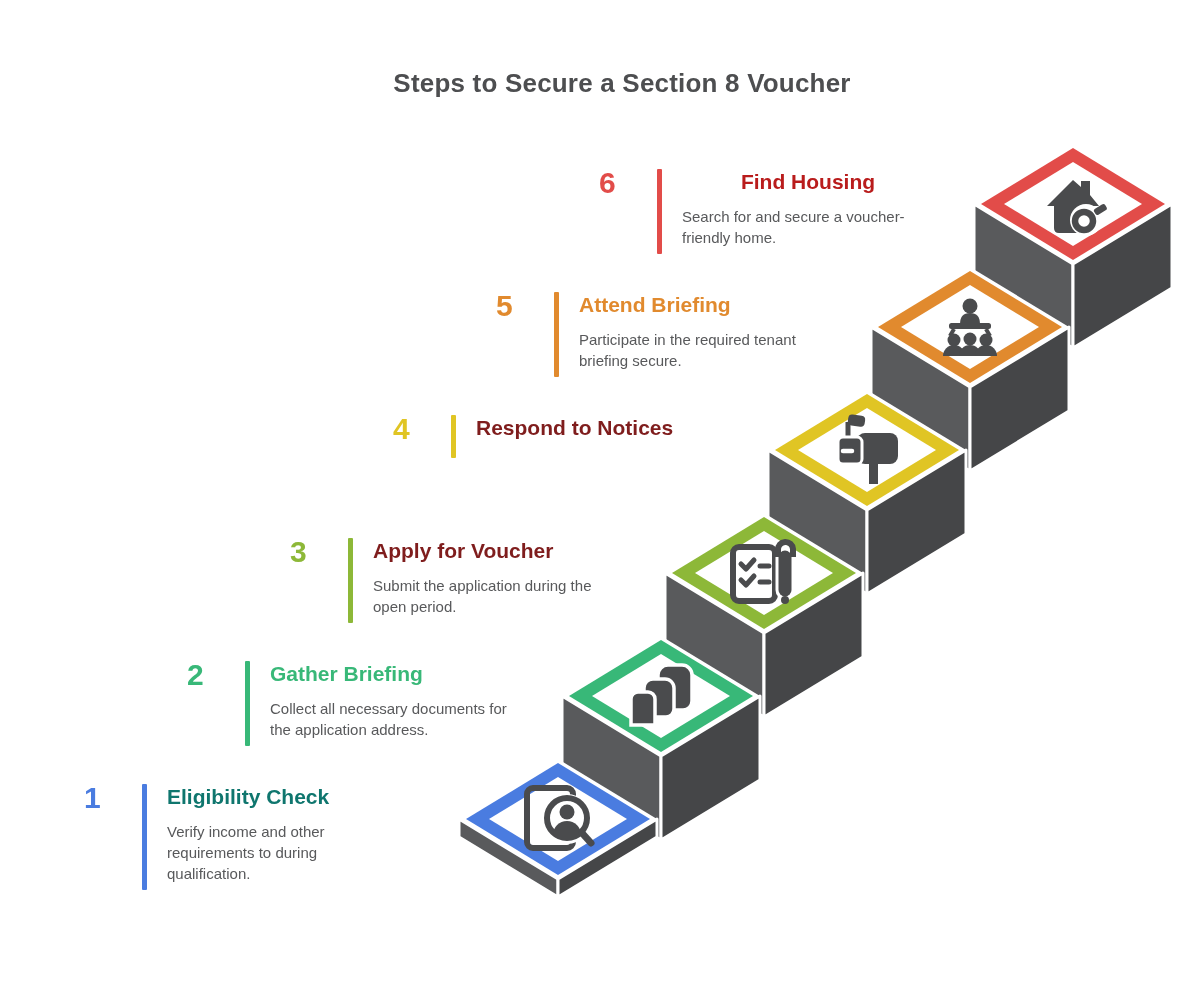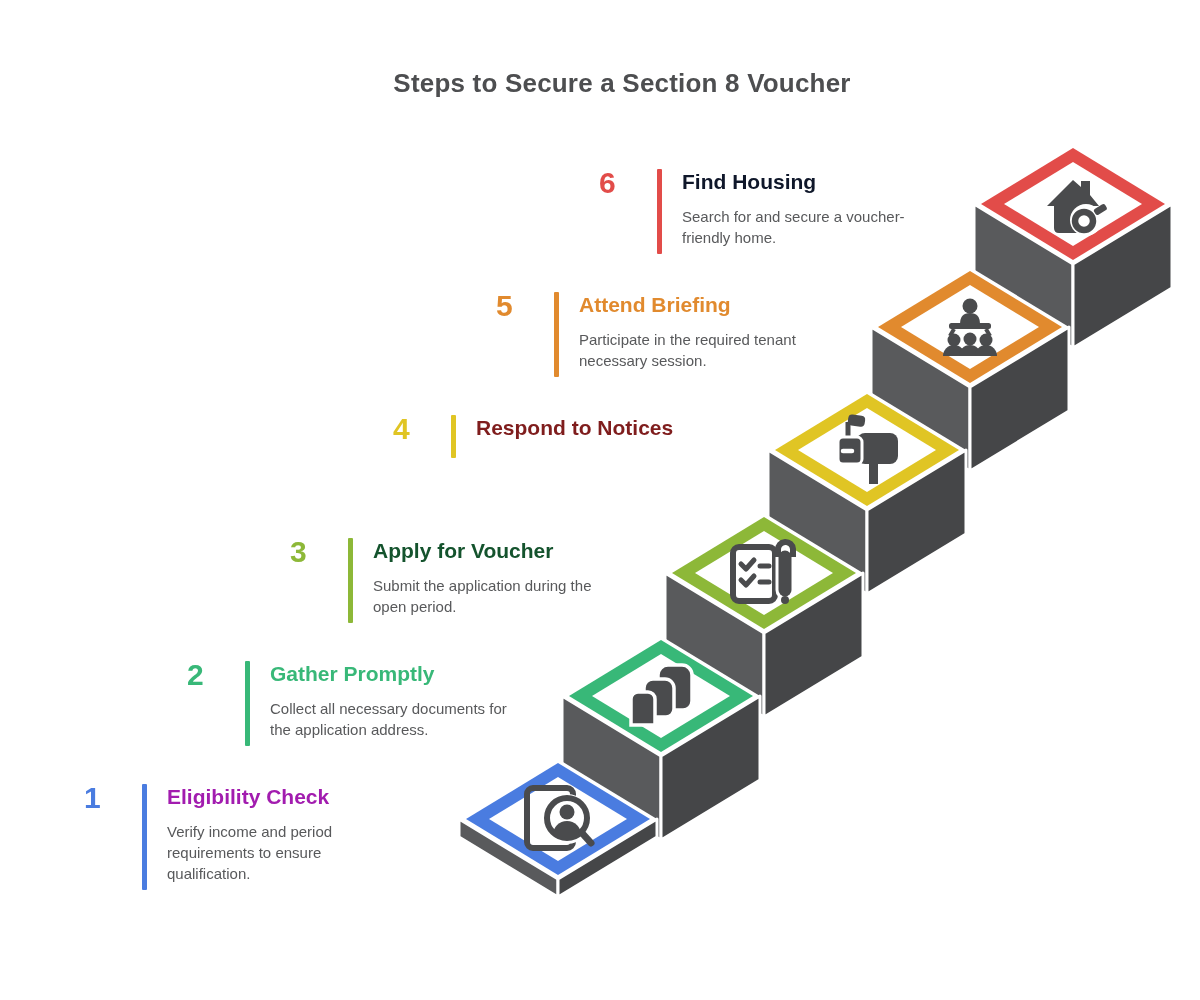--- a/index.html
+++ b/index.html
@@ -173,62 +173,62 @@
         <path d="M -5 16 a14 14 0 0 1 28 0 z" fill="currentColor"></path>
         <line x1="24" y1="14" x2="33" y2="24" stroke="currentColor" stroke-width="7" stroke-linecap="round"></line>
       </g>
     </g>
   </svg>
 
   <div class="step-label" style="left:84px; top:774px;">
     <div class="step-number" style="color: rgb(74, 124, 224);">1</div>
     <div class="step-bar" style="background-color: rgb(74, 124, 224);"></div>
     <div class="step-text" style="width:200px;">
-      <p class="step-title" style="color: #a21caf;">Eligibility Check</p>
-      <p class="step-desc">Verify income and period requirements to ensure qualification.</p>
+      <p class="step-title" style="color: #0f766e;">Eligibility Check</p>
+      <p class="step-desc">Verify income and other requirements to during qualification.</p>
     </div>
   </div>
 
   <div class="step-label" style="left:187px; top:651px;">
     <div class="step-number" style="color: rgb(56, 184, 120);">2</div>
     <div class="step-bar" style="background-color: rgb(56, 184, 120);"></div>
     <div class="step-text" style="width:246px;">
-      <p class="step-title" style="color: rgb(56, 184, 120);">Gather Promptly</p>
+      <p class="step-title" style="color: rgb(56, 184, 120);">Gather Briefing</p>
       <p class="step-desc">Collect all necessary documents for the application address.</p>
     </div>
   </div>
 
   <div class="step-label" style="left:290px; top:528px;">
     <div class="step-number" style="color: rgb(141, 184, 56);">3</div>
     <div class="step-bar" style="background-color: rgb(141, 184, 56);"></div>
     <div class="step-text" style="width:250px;">
-      <p class="step-title" style="color: #14532d;">Apply for Voucher</p>
+      <p class="step-title" style="color: #7f1d1d;">Apply for Voucher</p>
       <p class="step-desc">Submit the application during the open period.</p>
     </div>
   </div>
 
   <div class="step-label" style="left:393px; top:405px;">
     <div class="step-number" style="color: rgb(224, 197, 36);">4</div>
     <div class="step-bar" style="background-color: rgb(224, 197, 36);"></div>
     <div class="step-text" style="width:252px;">
       <p class="step-title" style="color: #7f1d1d;">Respond to Notices</p>
     </div>
   </div>
 
   <div class="step-label" style="left:496px; top:282px;">
     <div class="step-number" style="color: rgb(225, 138, 46);">5</div>
     <div class="step-bar" style="background-color: rgb(225, 138, 46);"></div>
     <div class="step-text" style="width:250px;">
       <p class="step-title" style="color: rgb(225, 138, 46);">Attend Briefing</p>
-      <p class="step-desc">Participate in the required tenant necessary session.</p>
+      <p class="step-desc">Participate in the required tenant briefing secure.</p>
     </div>
   </div>
 
   <div class="step-label" style="left:599px; top:159px;">
     <div class="step-number" style="color: rgb(226, 76, 73);">6</div>
     <div class="step-bar" style="background-color: rgb(226, 76, 73);"></div>
     <div class="step-text" style="width:252px;">
-      <p class="step-title" style="color: #0f172a;">Find Housing</p>
+      <p class="step-title" style="color: #b91c1c; text-align: center;">Find Housing</p>
       <p class="step-desc">Search for and secure a voucher-friendly home.</p>
     </div>
   </div>
 
 </div>
 
 </body></html>

